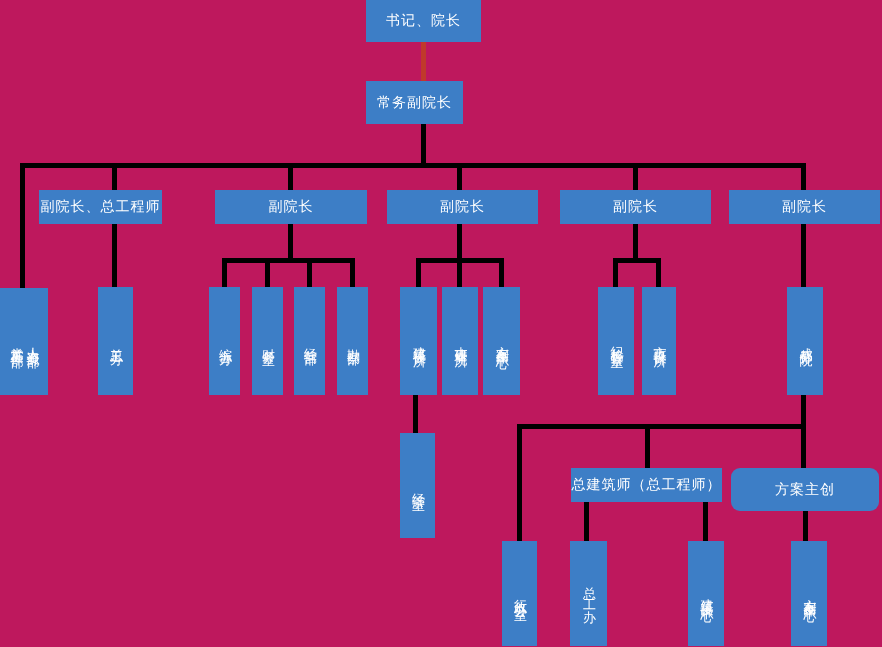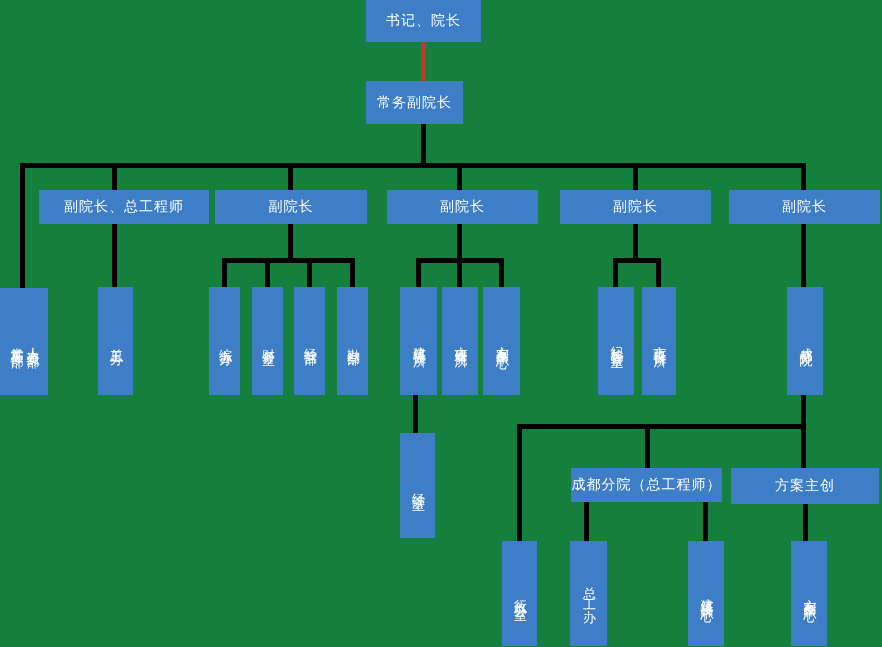--- a/index.html
+++ b/index.html
@@ -1,19 +1,19 @@
 <!DOCTYPE html>
 <html><head>
 <meta charset="utf-8">
 <style>
   html,body{margin:0;padding:0;background:#ffffff;}
   #canvas{
     position:relative;
     width:882px;height:647px;
-    background:#15803d;
+    background:#be185d;
     overflow:hidden;
     font-family:"DejaVu Sans","Liberation Sans",sans-serif;
   }
   .ln{position:absolute;background:#000000;}
   .ln.red{background:#C0392B;}
   .node{
     position:absolute;
     background:#3D7EC6;
     color:#ffffff;
     display:flex;
@@ -75,21 +75,21 @@
   <div class="ln" style="left:803px;top:502px;width:5px;height:39px;"></div>
 
   <div class="node h" style="left:366px;top:0;width:115px;height:42px;">
     <span>书记、院长</span>
   </div>
 
   <div class="node h" style="left:366px;top:81px;width:97px;height:43px;">
     <span>常务副院长</span>
   </div>
 
-  <div class="node h" style="left:39px;top:190px;width:170px;height:34px;">
+  <div class="node h" style="left:39px;top:190px;width:123px;height:34px;">
     <span>副院长、总工程师</span>
   </div>
   <div class="node h" style="left:215px;top:190px;width:152px;height:34px;">
     <span>副院长</span>
   </div>
   <div class="node h" style="left:387px;top:190px;width:151px;height:34px;">
     <span>副院长</span>
   </div>
   <div class="node h" style="left:560px;top:190px;width:151px;height:34px;">
     <span>副院长</span>
@@ -133,23 +133,23 @@
     <span>市政设计所</span>
   </div>
   <div class="node v" style="left:787px;top:287px;width:36px;height:108px;">
     <span>成都分院</span>
   </div>
 
   <div class="node v" style="left:400px;top:433px;width:35px;height:105px;">
     <span>经济室</span>
   </div>
   <div class="node h" style="left:571px;top:468px;width:151px;height:34px;">
-    <span>成都分院（总工程师）</span>
+    <span>总建筑师（总工程师）</span>
   </div>
-  <div class="node h" style="left:731px;top:468px;width:148px;height:36px;">
+  <div class="node h" style="left:731px;top:468px;width:148px;height:43px;border-radius:9px;">
     <span>方案主创</span>
   </div>
 
   <div class="node v" style="left:502px;top:541px;width:35px;height:105px;">
     <span>行政办公室</span>
   </div>
   <div class="node v spread" style="left:570px;top:541px;width:37px;height:105px;">
     <span>总工办</span>
   </div>
   <div class="node v" style="left:688px;top:541px;width:36px;height:105px;">

